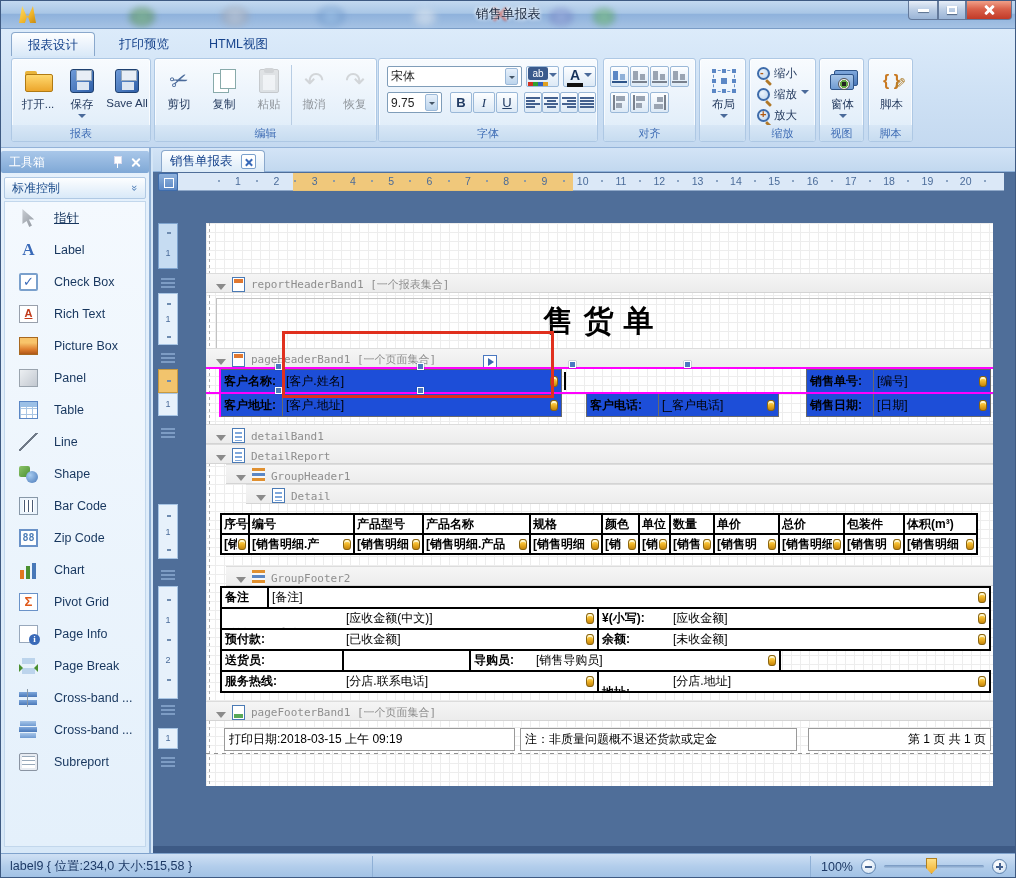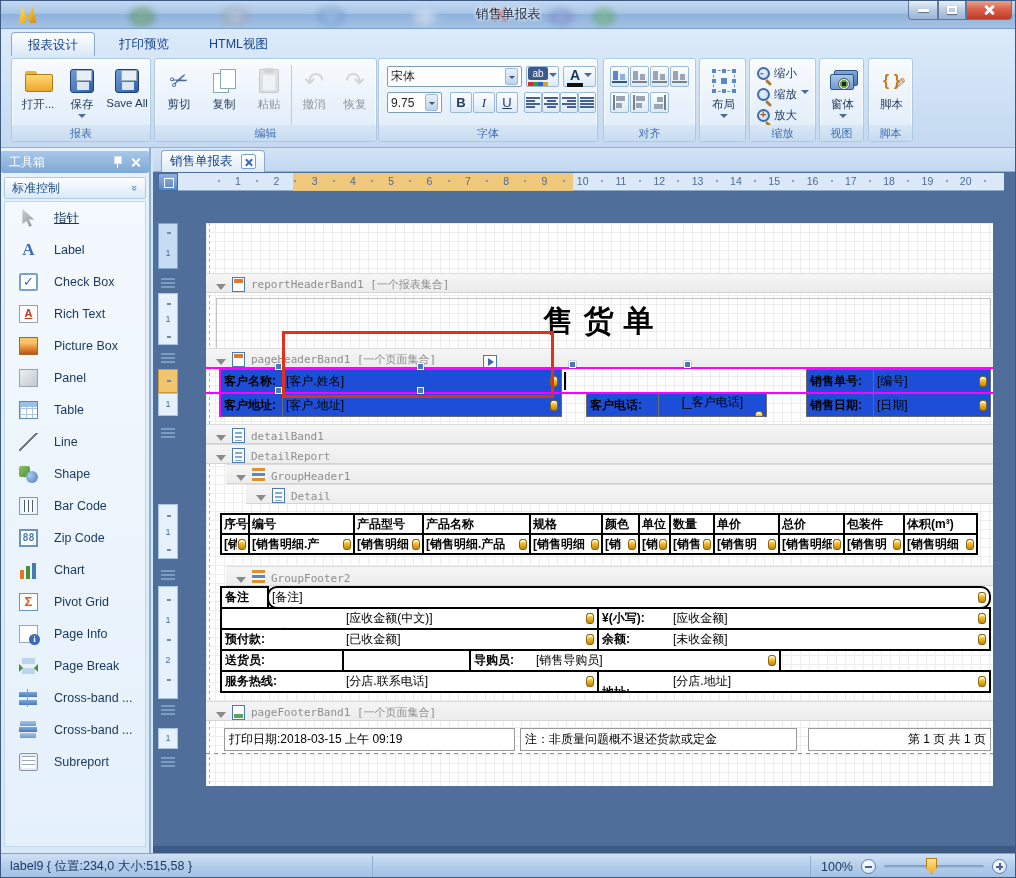--- a/index.html
+++ b/index.html
@@ -706,21 +706,21 @@
   <div class="phcell bold" style="left:219px;top:392px;width:63px;">
       <span>客户地址:</span>
     </div>
   <div class="phcell" style="left:281px;top:392px;width:280px;">
       <span>[客户.地址]</span>
       <span class="dbicon"></span>
     </div>
   <div class="phcell bold" style="left:585px;top:392px;width:73px;">
       <span>客户电话:</span>
     </div>
-  <div class="phcell" style="left:657px;top:392px;width:109px;flex-direction:column;">
+  <div class="phcell" style="left:657px;top:392px;width:121px;">
       <span>[_客户电话]</span>
       <span class="dbicon"></span>
     </div>
   <div class="phcell bold" style="left:805px;top:392px;width:68px;">
       <span>销售日期:</span>
     </div>
   <div class="phcell" style="left:872px;top:392px;width:118px;">
       <span>[日期]</span>
       <span class="dbicon"></span>
     </div>
@@ -868,21 +868,21 @@
   <div class="bandstrip" style="left:225px;top:565px;width:767px;">
     <span class="btri"></span>
     <span class="bicon grp"></span>
     <span>GroupFooter2</span>
   </div>
 
   <div class="lrow" style="top:585px;">
     <div class="lcell" style="width:49px;">
         <span class="lbl-b">备注</span>
       </div>
-    <div class="lcell" style="width:724px;border-radius:10px;">
+    <div class="lcell" style="width:724px;">
         <span>[备注]</span>
         <span class="dbicon"></span>
       </div>
   </div>
   <div class="lrow" style="top:606px;">
     <div class="lcell" style="width:379px;">
       <span class="lbl-b fixw" style="width:121px;margin-top:32px;">总计人民币(大写):</span>
       <span>[应收金额(中文)]</span>
         <span class="dbicon"></span>
     </div>

